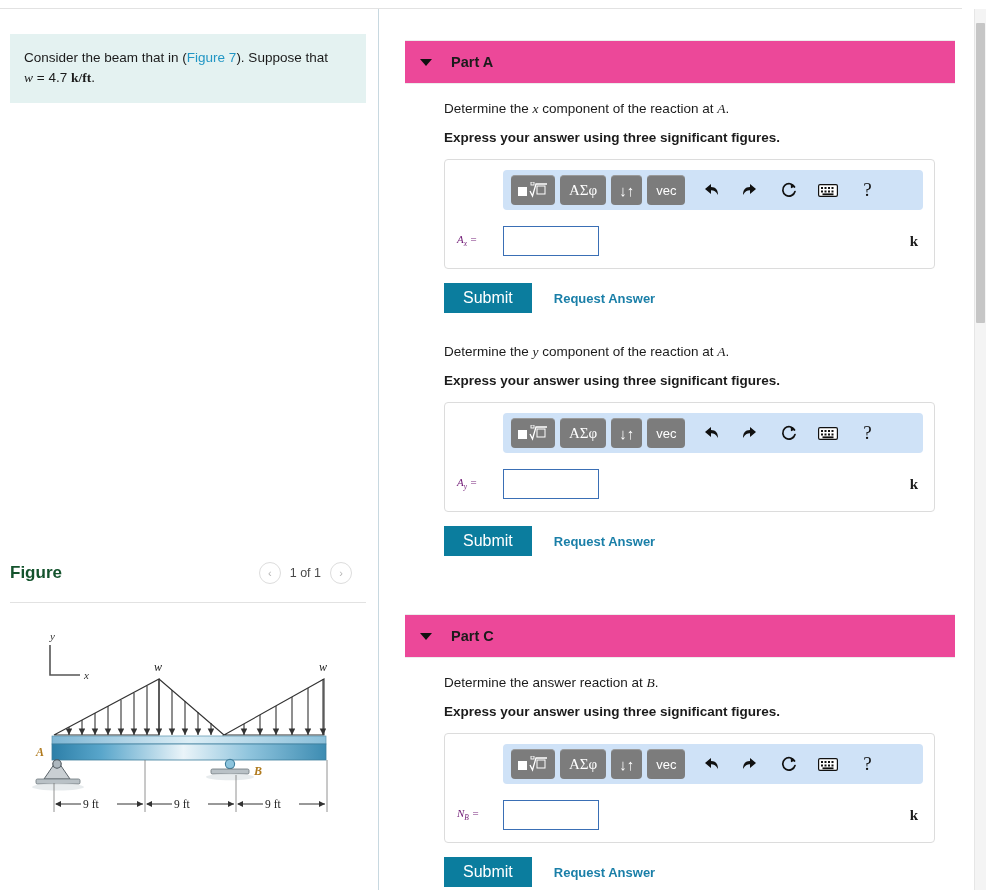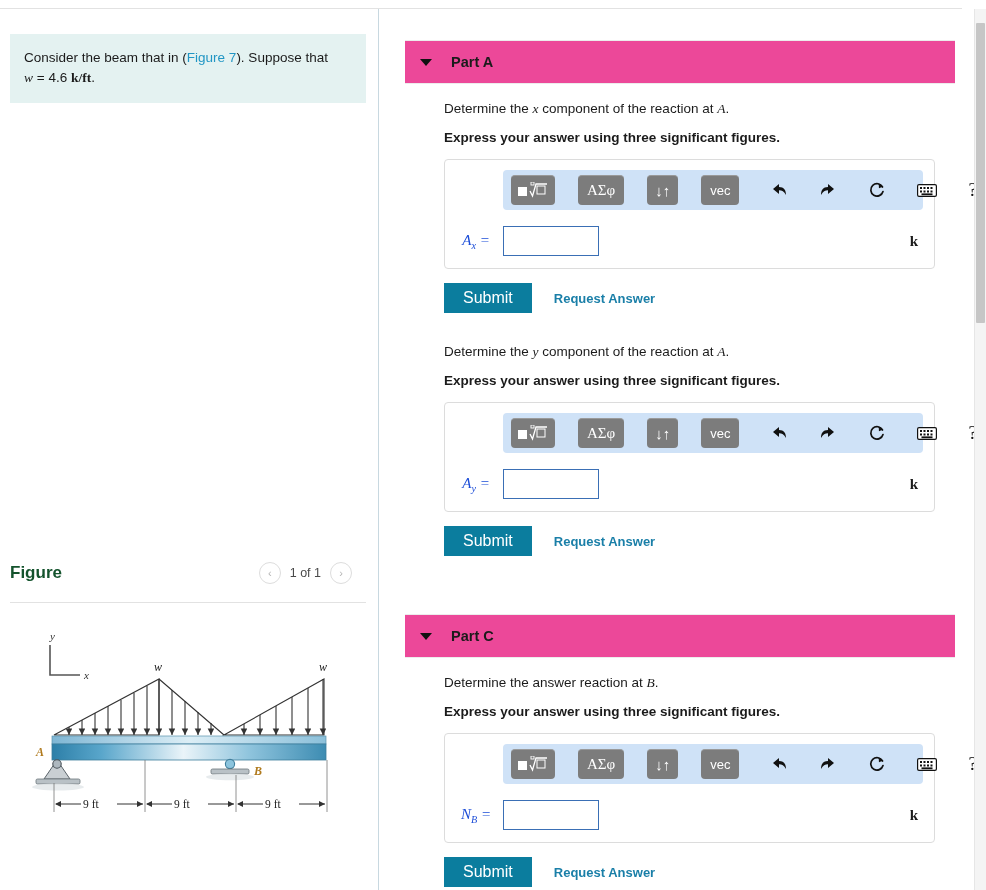--- a/index.html
+++ b/index.html
@@ -75,42 +75,42 @@
   .q-bold { font-size: 13.5px; font-weight: bold; color: #1b1b1b; margin-bottom: 14px; }
 
   .answer-card {
     border: 1px solid #dcdcdc; border-radius: 4px;
     background: #fff; padding: 10px 12px 12px 12px;
     width: 491px;
   }
   .mathbar {
     background: #cfe2f7; border-radius: 4px;
     height: 40px; margin: 0 0 0 46px; width: 420px;
-    display: flex; align-items: center; padding-left: 8px; gap: 23px;
+    display: flex; align-items: center; padding-left: 8px; gap: 5px;
   }
   .gbtn {
     background: #7c7c7c; border-radius: 4px; color: #fff;
     height: 30px; display: flex; align-items: center; justify-content: center;
     padding: 0 9px; font-size: 15px;
     border-top: 1px solid #9a9a9a;
     font-family: "Liberation Serif", serif;
   }
   .gbtn.tmpl { padding: 0 7px; }
   .gbtn.vec { font-family: "Liberation Sans", sans-serif; font-size: 13px; }
   .gbtn.arrows { font-family: "Liberation Sans", sans-serif; font-size: 15px; padding: 0 8px; }
   .icon-btn {
     width: 26px; height: 26px; margin-left: 8px;
     display: flex; align-items: center; justify-content: center;
     color: #111;
   }
   .icon-btn.qm { font-size: 19px; font-family: "Liberation Serif", serif; }
   .ans-row { display: flex; align-items: center; margin-top: 16px; }
   .ans-label {
-    width: 46px; text-align: center; padding-right: 8px;
-    font-family: "Liberation Serif", serif; font-style: italic; font-size: 15px; color: #1d4ed8;
+    width: 46px; text-align: left; padding-right: 8px;
+    font-family: "Liberation Serif", serif; font-style: italic; font-size: 11px; color: #701a75;
   }
   .ans-input {
     width: 96px; height: 30px; border: 1px solid #3a6fb5; background: #fff;
     outline: none; font-size: 13px; padding: 0 5px;
     font-family: "Liberation Sans", sans-serif;
   }
   .ans-unit {
     margin-left: auto; font-family: "Liberation Serif", serif; font-weight: bold;
     font-size: 15px; color: #1b1b1b; padding-right: 4px;
   }
@@ -141,21 +141,21 @@
 
   <div class="top-rule"></div>
 
   <div class="left-col">
 
     <div class="problem-box">
       <span>Consider the beam that in (</span><span class="lnk">Figure 7</span><span>). Suppose that</span>
       <br>
       <span class="mi">w</span>
       <span>=</span>
-      <span>4.6</span>
+      <span>4.7</span>
       <span class="mbold">k/ft</span><span>.</span>
     </div>
 
     <div class="figure-head">
       <div class="figure-title">Figure</div>
       <div class="fig-nav">
         <div class="circ-btn">‹</div>
         <div class="fig-count">1 of 1</div>
         <div class="circ-btn">›</div>
       </div>

